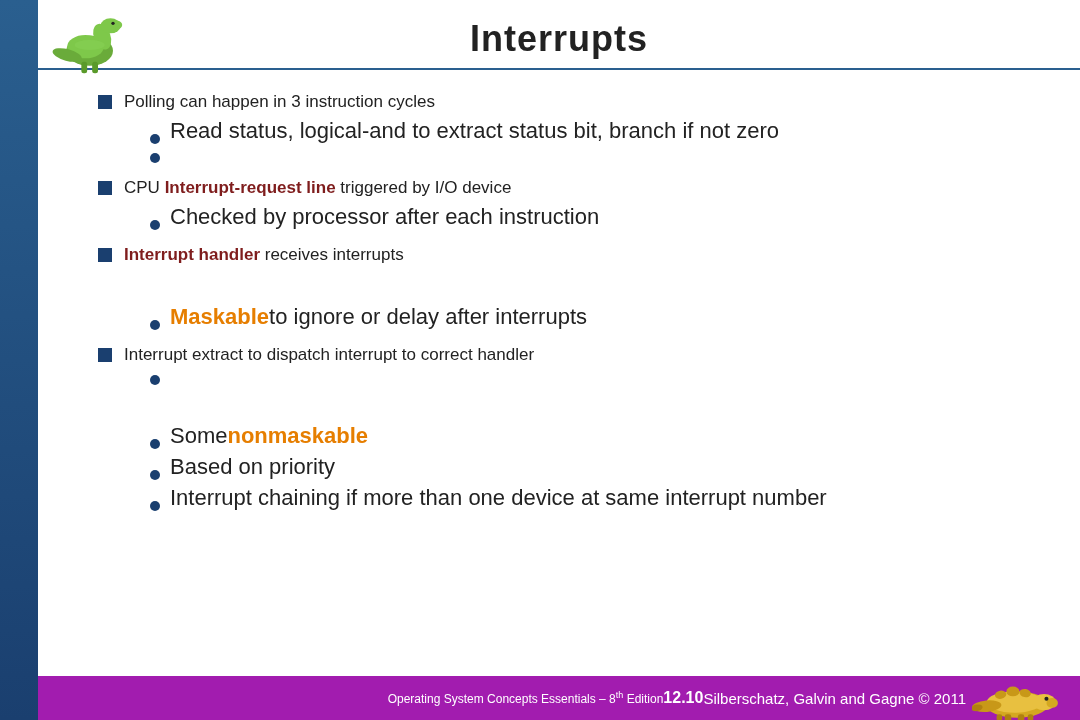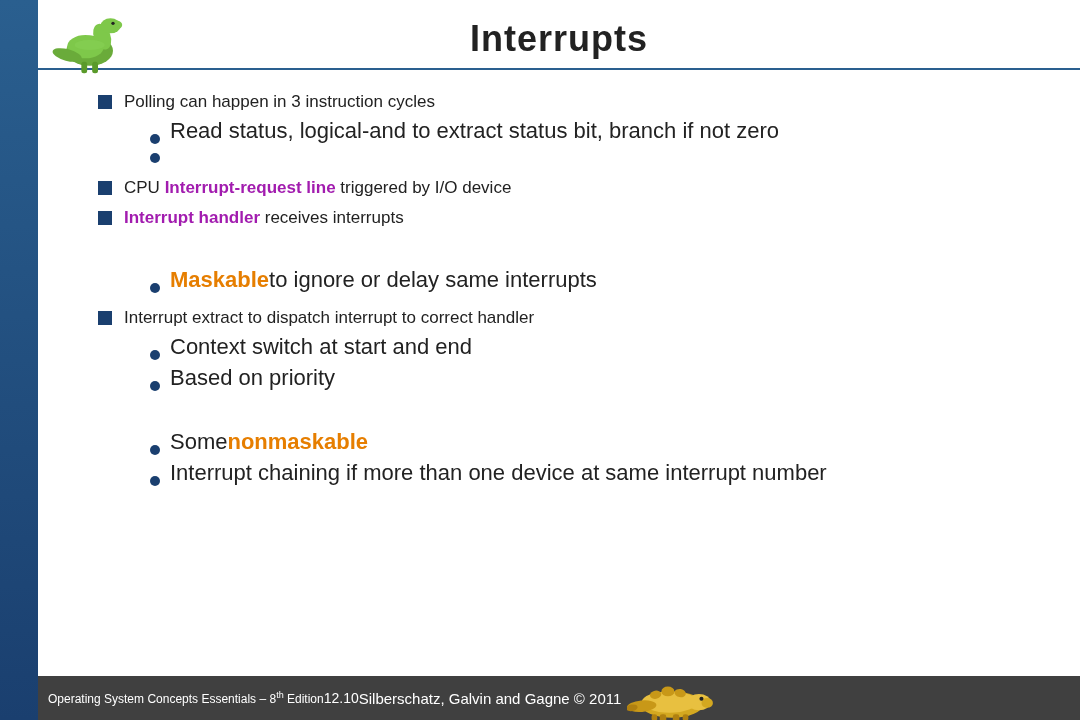--- a/index.html
+++ b/index.html
@@ -109,54 +109,54 @@
       width: 10px;
       height: 10px;
       background: #1a3f6f;
       border-radius: 50%;
       margin-right: 10px;
       margin-top: 4px;
       flex-shrink: 0;
     }
 
     .highlight-blue {
-      color: #a21caf;
+      color: #7f1d1d;
       font-weight: bold;
     }
 
     .highlight-orange {
       color: #e67e00;
       font-weight: bold;
       margin-top: 33px;
     }
 
     
     .footer {
       height: 44px;
-      background: #404040;
+      background: #a21caf;
       display: flex;
       align-items: center;
-      justify-content: flex-start;
+      justify-content: flex-end;
       padding: 0 18px 0 10px;
     }
 
     .footer-left {
       color: #fff;
       font-size: 12px;
     }
 
     .footer-left span.superscript {
       font-size: 9px;
       vertical-align: super;
     }
 
     .footer-center {
       color: #fff;
-      font-size: 14px;
-      font-weight: normal;
+      font-size: 16px;
+      font-weight: bold;
     }
 
     .footer-right {
       display: flex;
       align-items: center;
       gap: 6px;
     }
 
     .footer-right-text {
       color: #fff;
@@ -225,54 +225,59 @@
               <span class="bullet-circle"></span>
             </li>
           </ul>
         </div>
       </li>
 
       <li>
         <span class="bullet-square"></span>
         <div>
           <span>CPU </span><span class="highlight-blue">Interrupt-request line</span><span> triggered by I/O device</span>
+          <ul class="sub-list">
+            <li>
+              <span class="bullet-circle"></span>
+              <span>Checked by processor after each instruction</span>
+            </li>
+          </ul>
         </div>
       </li>
 
       <li>
         <span class="bullet-square"></span>
         <div>
           <span class="highlight-blue">Interrupt handler</span><span> receives interrupts</span>
           <ul class="sub-list">
             <li>
               <span class="bullet-circle"></span>
               <span class="highlight-orange">Maskable</span>
-                <span> to ignore or delay same interrupts</span>
+                <span> to ignore or delay after interrupts</span>
             </li>
           </ul>
         </div>
       </li>
 
       <li>
         <span class="bullet-square"></span>
         <div>
           <span>Interrupt extract to dispatch interrupt to correct handler</span>
           <ul class="sub-list">
             <li>
               <span class="bullet-circle"></span>
-              <span>Context switch at start and end</span>
-            </li>
-            <li>
-              <span class="bullet-circle"></span>
-              <span>Based on priority</span>
             </li>
             <li>
               <span class="bullet-circle"></span>
               <span>Some </span>
                 <span class="highlight-orange">nonmaskable</span>
+            </li>
+            <li>
+              <span class="bullet-circle"></span>
+              <span>Based on priority</span>
             </li>
             <li>
               <span class="bullet-circle"></span>
               <span>Interrupt chaining if more than one device at same interrupt number</span>
             </li>
           </ul>
         </div>
       </li>
 
     </ul>

